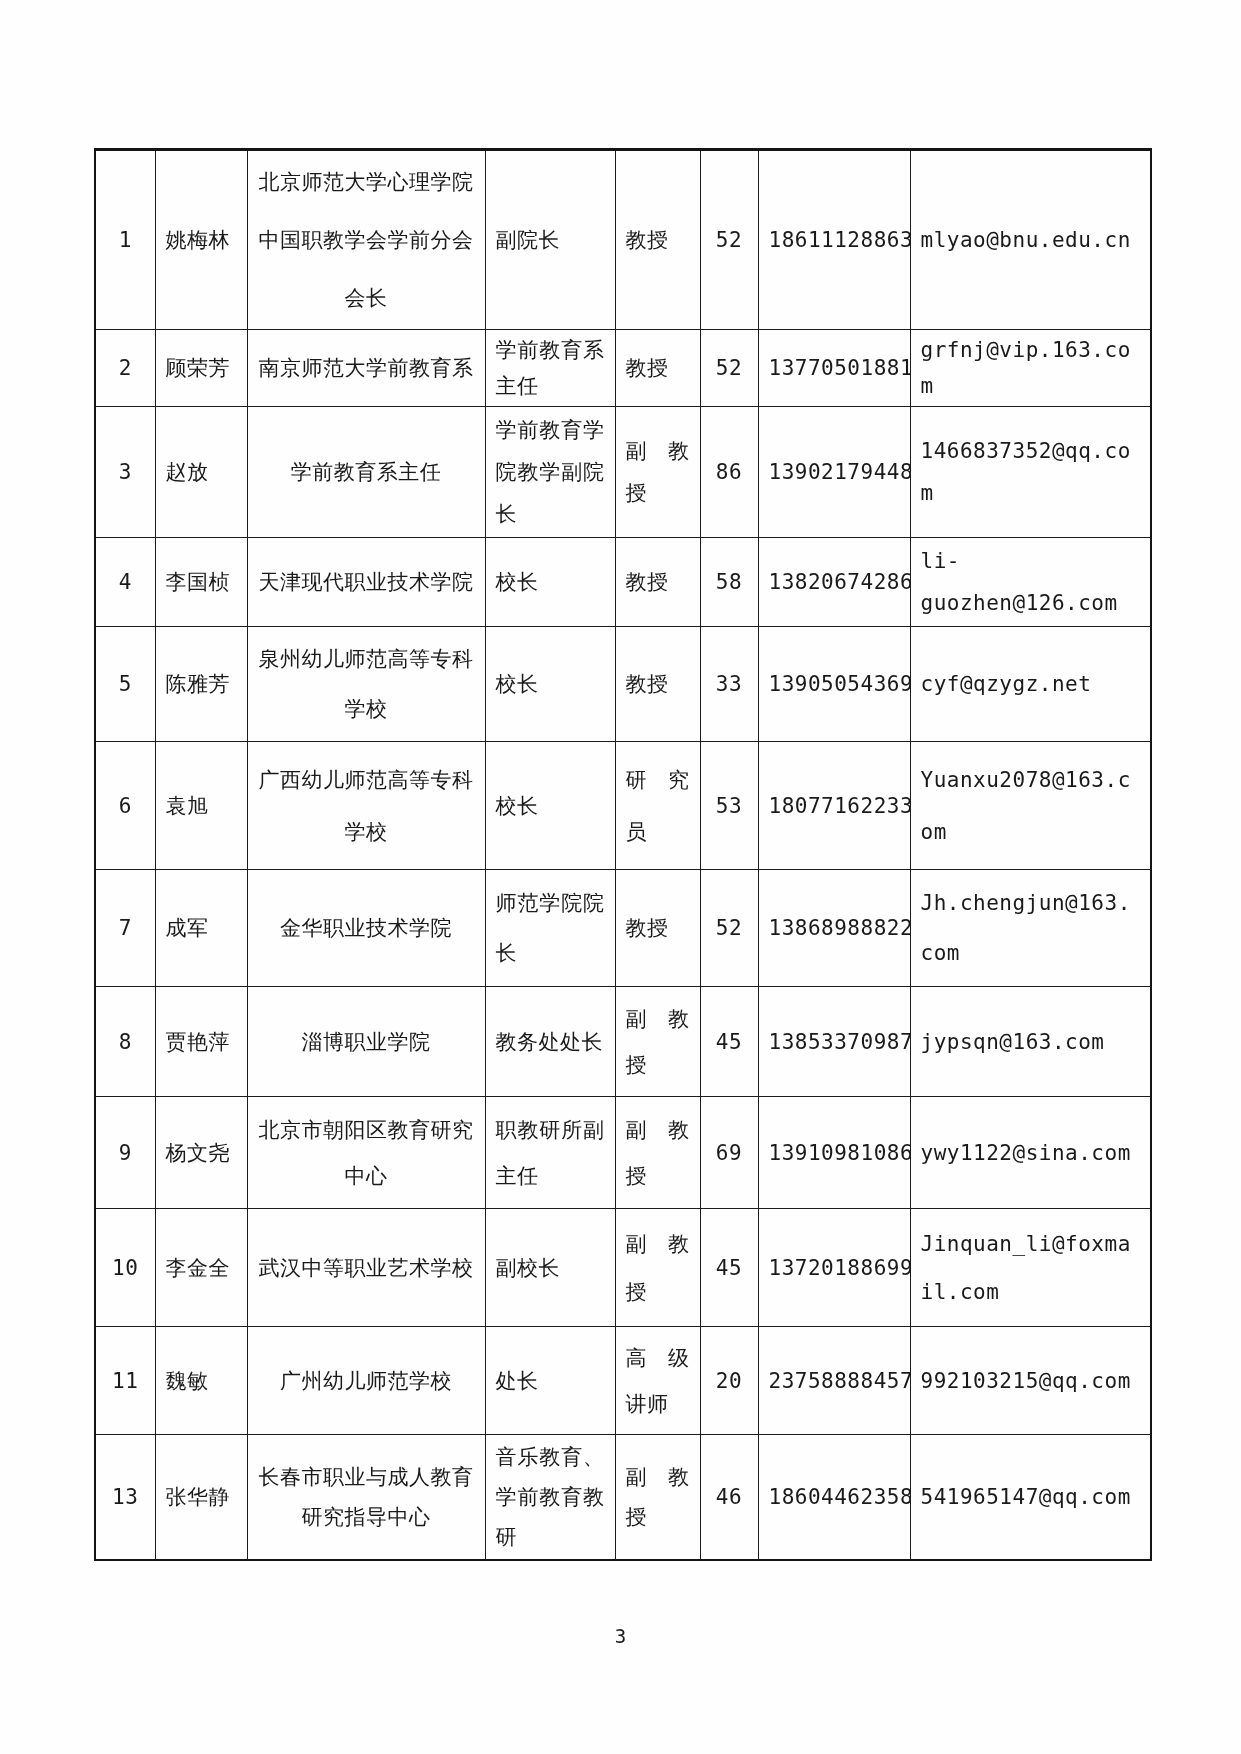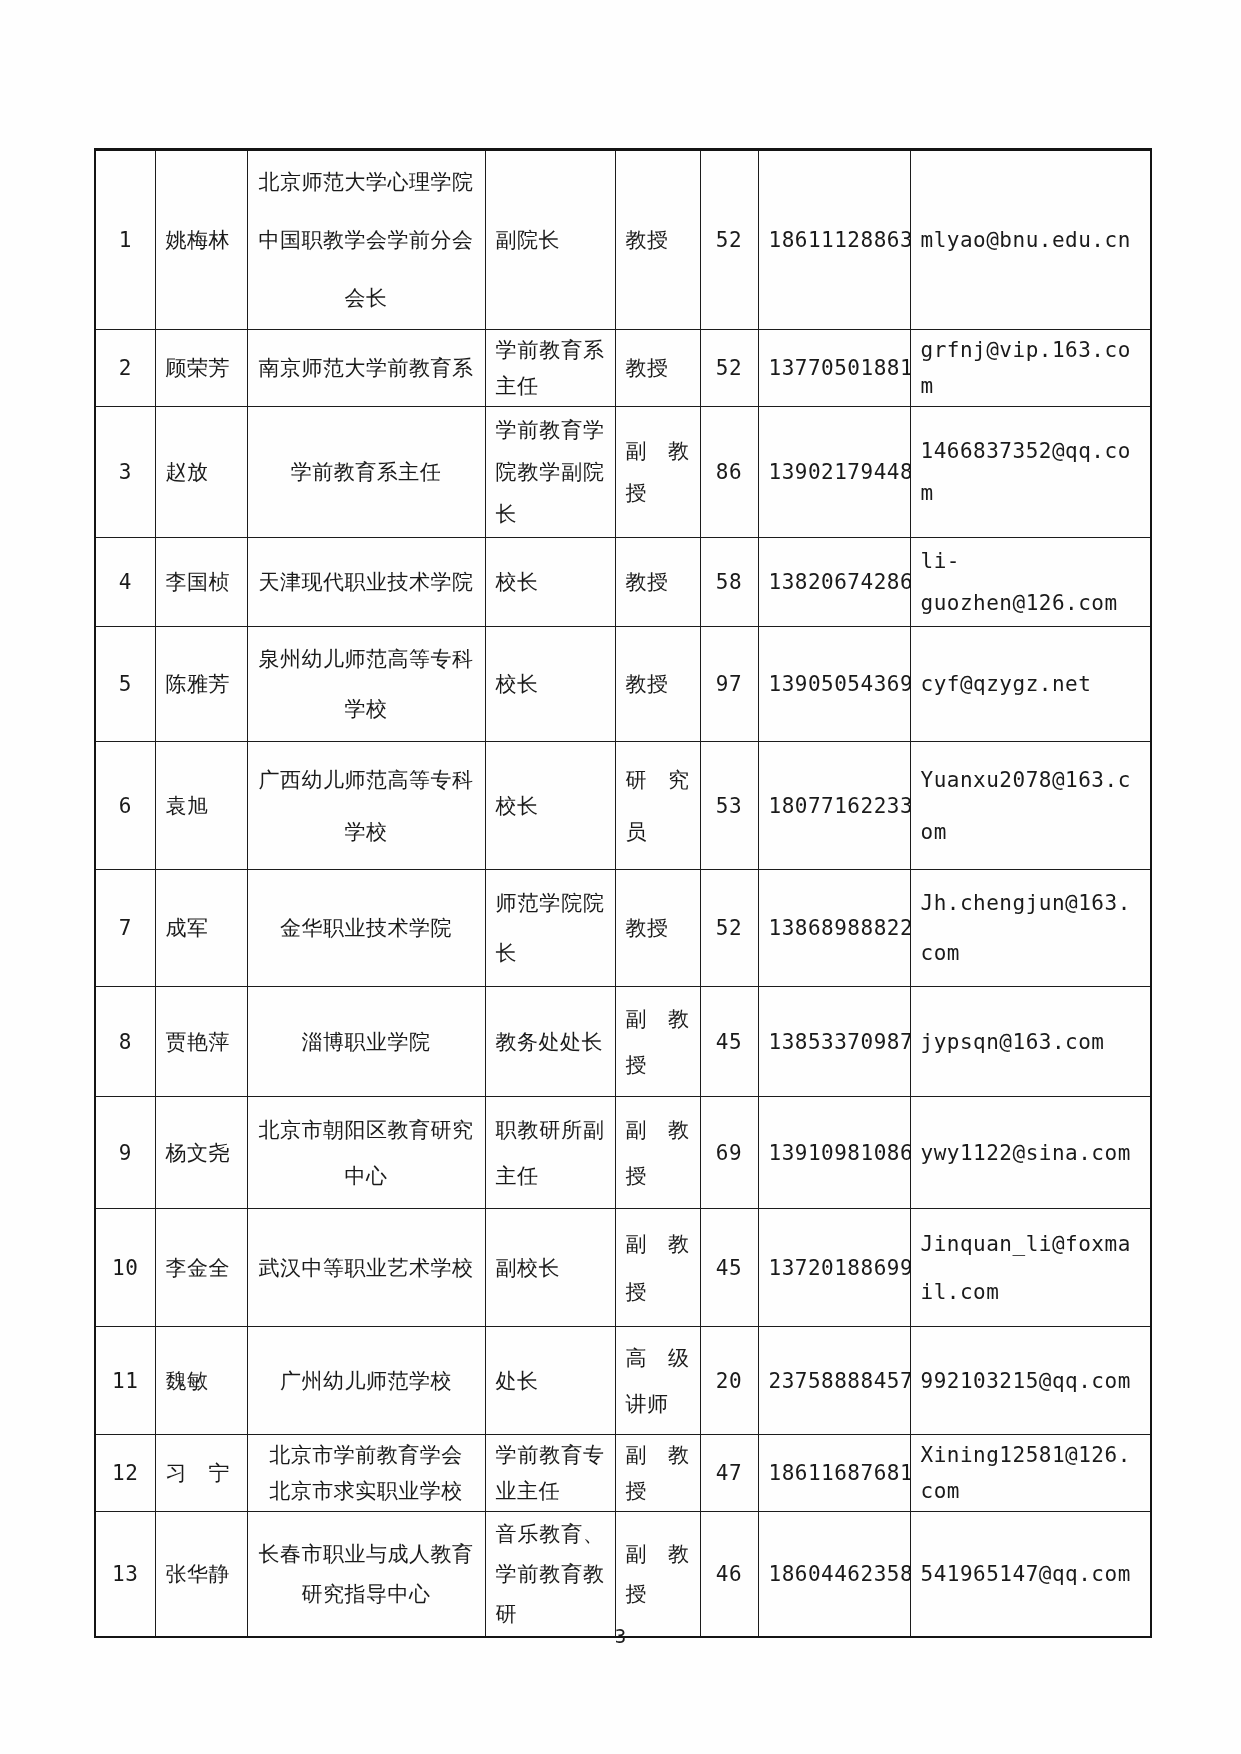--- a/index.html
+++ b/index.html
@@ -115,21 +115,21 @@
           <td class="c-age mono">58</td>
           <td class="c-phone mono">13820674286</td>
           <td class="c-email mono">li-guozhen@126.com</td>
         </tr>
         <tr style="height: 115px; line-height: 50px;">
           <td class="c-no mono">5</td>
           <td class="c-name">陈雅芳</td>
           <td class="c-org">泉州幼儿师范高等专科学校</td>
           <td class="c-pos">校长</td>
           <td class="c-title">教授</td>
-          <td class="c-age mono">97</td>
+          <td class="c-age mono">33</td>
           <td class="c-phone mono">13905054369</td>
           <td class="c-email mono">cyf@qzygz.net</td>
         </tr>
         <tr style="height: 128px; line-height: 52px;">
           <td class="c-no mono">6</td>
           <td class="c-name">袁旭</td>
           <td class="c-org">广西幼儿师范高等专科学校</td>
           <td class="c-pos">校长</td>
           <td class="c-title">研究员</td>
           <td class="c-age mono">53</td>
@@ -179,31 +179,20 @@
         <tr style="height: 108px; line-height: 46px;">
           <td class="c-no mono">11</td>
           <td class="c-name">魏敏</td>
           <td class="c-org">广州幼儿师范学校</td>
           <td class="c-pos">处长</td>
           <td class="c-title">高级讲师</td>
           <td class="c-age mono">20</td>
           <td class="c-phone mono">23758888457</td>
           <td class="c-email mono">992103215@qq.com</td>
         </tr>
-        <tr style="height: 74px; line-height: 36px;">
-          <td class="c-no mono">12</td>
-          <td class="c-name">习　宁</td>
-          <td class="c-org">北京市学前教育学会
-北京市求实职业学校</td>
-          <td class="c-pos">学前教育专业主任</td>
-          <td class="c-title">副教授</td>
-          <td class="c-age mono">47</td>
-          <td class="c-phone mono">18611687681</td>
-          <td class="c-email mono">Xining12581@126.com</td>
-        </tr>
         <tr style="height: 118px; line-height: 40px;">
           <td class="c-no mono">13</td>
           <td class="c-name">张华静</td>
           <td class="c-org">长春市职业与成人教育研究指导中心</td>
           <td class="c-pos">音乐教育、学前教育教研</td>
           <td class="c-title">副教授</td>
           <td class="c-age mono">46</td>
           <td class="c-phone mono">18604462358</td>
           <td class="c-email mono">541965147@qq.com</td>
         </tr>

